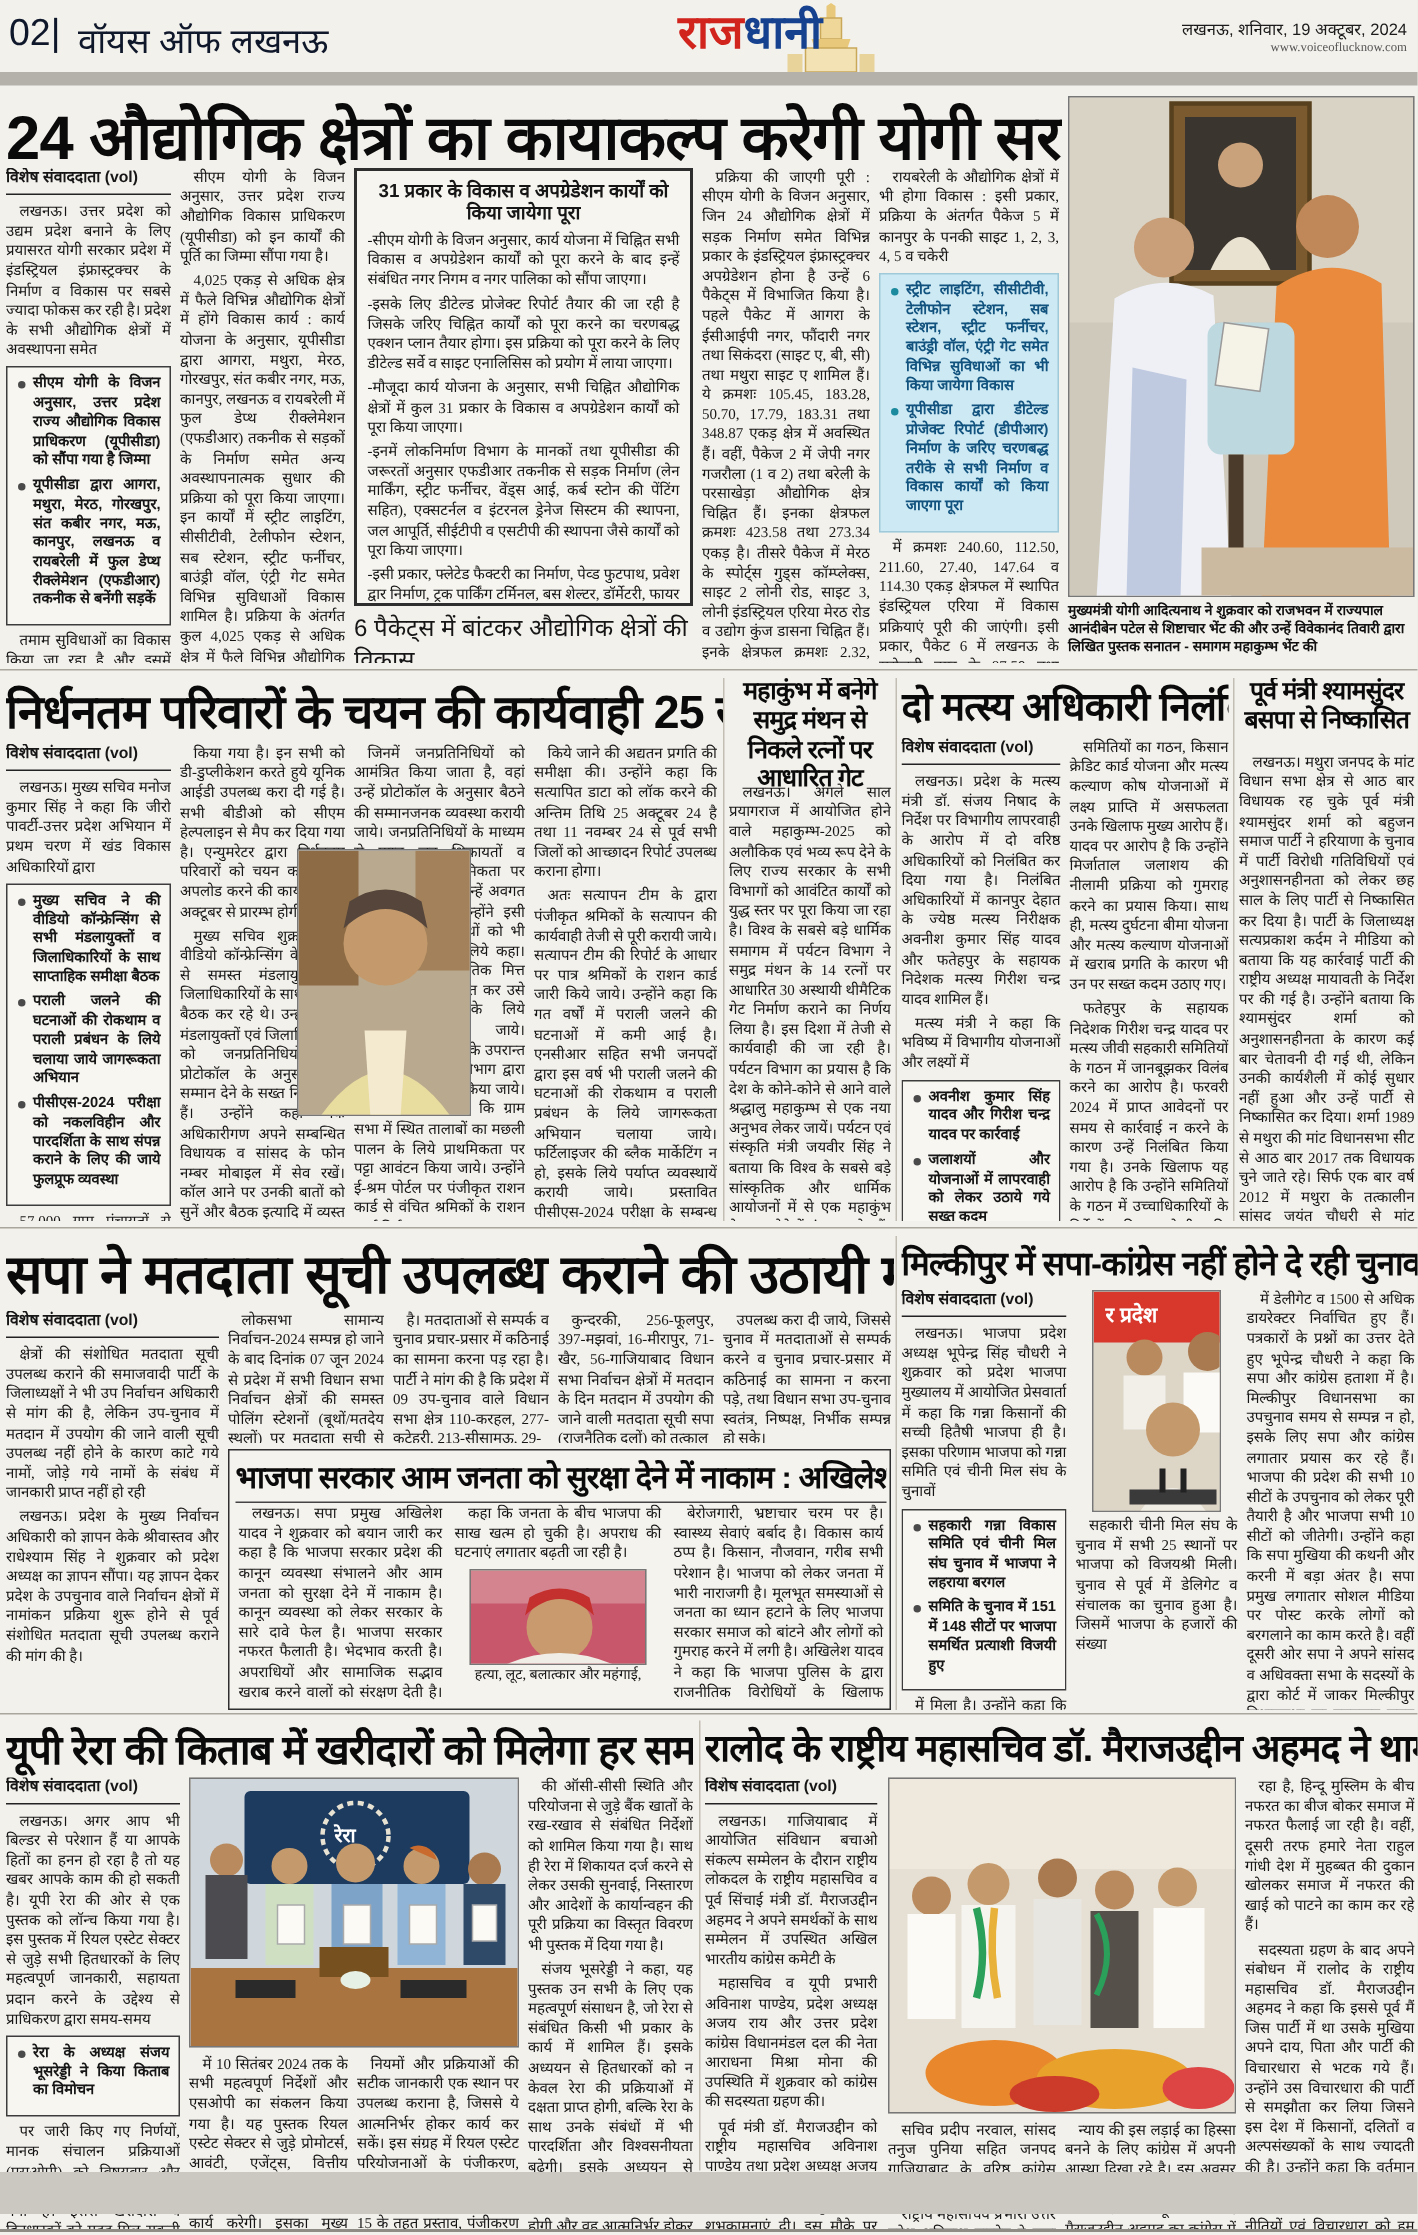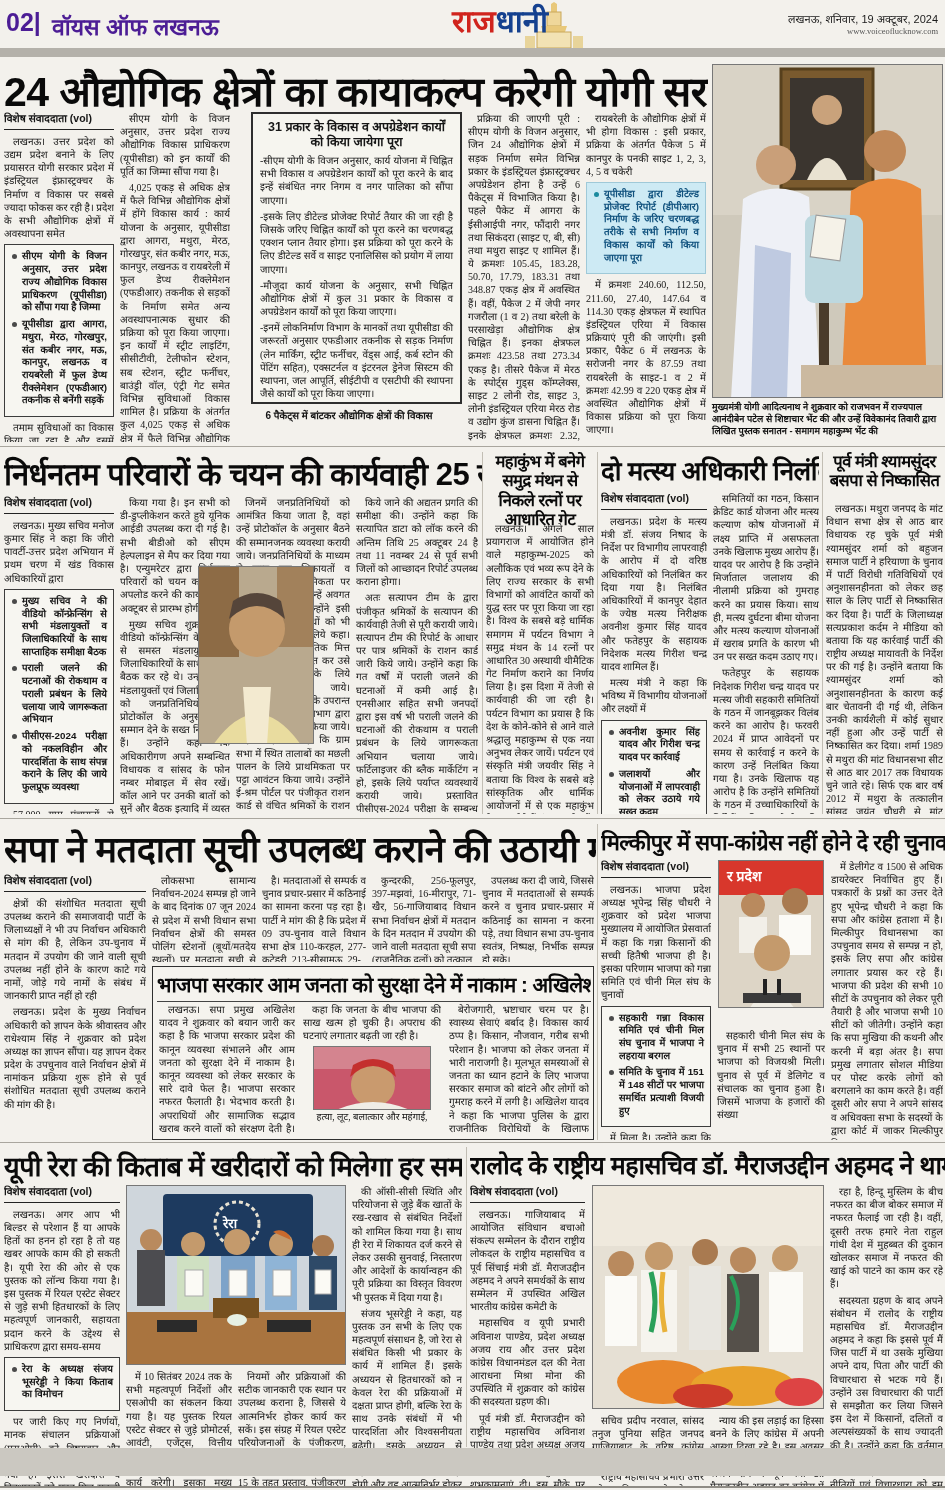--- a/index.html
+++ b/index.html
@@ -14,26 +14,26 @@
   .lead .para:first-child{text-indent:9px}
   .byline{font-family:"Liberation Sans",sans-serif;font-weight:bold;font-size:10.5px;border-bottom:1.2px solid #222;padding-bottom:3px;margin-bottom:5px;text-indent:0}
   .bbox{border:1.6px solid #3c3c3c;padding:5px 6px;margin:4px 0;font-family:"Liberation Sans",sans-serif;font-weight:bold;font-size:9.8px;line-height:1.3;background:#f7f6f1}
   .bullet{position:relative;padding-left:11px;margin-bottom:4px;text-indent:0}
   .bullet::before{content:"";position:absolute;left:1px;top:4px;width:5px;height:5px;border-radius:50%;background:#4a4a4a}
   .cyanbox{background:#cdeaf4;border:1px solid #9fc9d8;padding:5px 6px;margin:4px 0;font-family:"Liberation Sans",sans-serif;font-weight:bold;color:#11527e;font-size:9.8px;line-height:1.3}
   .cyanbox .bullet::before{background:#1b8a9e}
   .story31{border:2px solid #2e2e2e;padding:6px 7px;background:#f6f5ef}
   .story31 .t{font-family:"Liberation Sans",sans-serif;font-weight:bold;font-size:12.5px;text-align:center;line-height:1.2;margin-bottom:4px}
   .story31 .para{text-indent:0;font-size:10px}
-  .pkgline{font-family:"Liberation Sans",sans-serif;font-weight:bold;font-size:10px;text-align:center;margin-top:5px}
+  .pkgline{font-family:"Liberation Sans",sans-serif;font-weight:normal;font-size:16px;text-align:left;margin-top:5px}
   .photo{position:absolute;border:1px solid #777;overflow:hidden;background:#d8d4ca}
   .caption{position:absolute;font-family:"Liberation Sans",sans-serif;font-size:9.3px;font-weight:bold;line-height:1.28;color:#111;text-align:left}
   .rule{position:absolute;background:#a9a69e}
   .vrule{position:absolute;background:#c2beb4;width:1px}
-  .masthead-name{font-family:"Liberation Sans",sans-serif;font-weight:bold;color:#4c1d95}
+  .masthead-name{font-family:"Liberation Sans",sans-serif;font-weight:normal;color:#0f172a}
   .logo-red{color:#d0241d}
   .logo-blue{color:#15418f}
   .subbox{position:absolute;border:1.6px solid #2f2f2f;background:#f5f3ee}
   .photooverlay{position:absolute;font-family:"Liberation Sans",sans-serif;font-weight:bold;color:#fff}
 </style>
 </head>
 <body>
 
 <div class="page">
 
@@ -92,21 +92,21 @@
       </div>
     <div>
         <p class="para">तमाम सुविधाओं का विकास किया जा रहा है और इसमें निवेश समेत विभिन्न परियोजनाओं को धरातल पर उतारने के क्रम में तेजी लाई जा रही है। इसी क्रम में, 24 औद्योगिक क्षेत्रों के व्यापक कायाकल्प की प्रक्रिया को पूरा करने पर योगी सरकार फोकस कर रही है।</p>
       </div>
   </div>
   <div class="col" style="left:120px;top:112px;width:110px;height:330px;">
       <p class="para">सीएम योगी के विजन अनुसार, उत्तर प्रदेश राज्य औद्योगिक विकास प्राधिकरण (यूपीसीडा) को इन कार्यों की पूर्ति का जिम्मा सौंपा गया है।</p>
       <p class="para">4,025 एकड़ से अधिक क्षेत्र में फैले विभिन्न औद्योगिक क्षेत्रों में होंगे विकास कार्य : कार्य योजना के अनुसार, यूपीसीडा द्वारा आगरा, मथुरा, मेरठ, गोरखपुर, संत कबीर नगर, मऊ, कानपुर, लखनऊ व रायबरेली में फुल डेप्थ रीक्लेमेशन (एफडीआर) तकनीक से सड़कों के निर्माण समेत अन्य अवस्थापनात्मक सुधार की प्रक्रिया को पूरा किया जाएगा। इन कार्यों में स्ट्रीट लाइटिंग, सीसीटीवी, टेलीफोन स्टेशन, सब स्टेशन, स्ट्रीट फर्नीचर, बाउंड्री वॉल, एंट्री गेट समेत विभिन्न सुविधाओं विकास शामिल है। प्रक्रिया के अंतर्गत कुल 4,025 एकड़ से अधिक क्षेत्र में फैले विभिन्न औद्योगिक क्षेत्रों में विकास कार्यों को पूरा किया जाएगा। इन सभी कार्यों को पूरा करने के लिए यूपीसीडा द्वारा डीटेल्ड प्रोजेक्ट रिपोर्ट (डीपीआर) के निर्माण की प्रक्रिया शुरू कर दी गई है जिसके जरिए चरणबद्ध तरीके से सभी प्रस्तावित निर्माण व विकास कार्यों को पूरा किया जाएगा।</p>
     </div>
   <div class="col" style="left:236px;top:112px;width:226px;height:330px;">
-    <div class="story31" style="height:292px;overflow:hidden;margin-left:15px;">
+    <div class="story31" style="height:292px;overflow:hidden;">
       <div class="t">31 प्रकार के विकास व अपग्रेडेशन कार्यों को किया जायेगा पूरा</div>
       <div>
           <p class="para">-सीएम योगी के विजन अनुसार, कार्य योजना में चिह्नित सभी विकास व अपग्रेडेशन कार्यों को पूरा करने के बाद इन्हें संबंधित नगर निगम व नगर पालिका को सौंपा जाएगा।</p>
           <p class="para">-इसके लिए डीटेल्ड प्रोजेक्ट रिपोर्ट तैयार की जा रही है जिसके जरिए चिह्नित कार्यों को पूरा करने का चरणबद्ध एक्शन प्लान तैयार होगा। इस प्रक्रिया को पूरा करने के लिए डीटेल्ड सर्वे व साइट एनालिसिस को प्रयोग में लाया जाएगा।</p>
           <p class="para">-मौजूदा कार्य योजना के अनुसार, सभी चिह्नित औद्योगिक क्षेत्रों में कुल 31 प्रकार के विकास व अपग्रेडेशन कार्यों को पूरा किया जाएगा।</p>
           <p class="para">-इनमें लोकनिर्माण विभाग के मानकों तथा यूपीसीडा की जरूरतों अनुसार एफडीआर तकनीक से सड़क निर्माण (लेन मार्किंग, स्ट्रीट फर्नीचर, वेंड्स आई, कर्ब स्टोन की पेंटिंग सहित), एक्सटर्नल व इंटरनल ड्रेनेज सिस्टम की स्थापना, जल आपूर्ति, सीईटीपी व एसटीपी की स्थापना जैसे कार्यों को पूरा किया जाएगा।</p>
           <p class="para">-इसी प्रकार, फ्लेटेड फैक्टरी का निर्माण, पेव्ड फुटपाथ, प्रवेश द्वार निर्माण, ट्रक पार्किंग टर्मिनल, बस शेल्टर, डॉर्मेटरी, फायर स्टेशन का निर्माण व अपग्रेडेशन, पुलिस आउटपोस्ट अपग्रेडेशन, सीएफसी बिल्डिंग का विकास, यूरिनल्स, ईवी चार्जिंग व स्मार्ट व्हीकल पार्किंग, इंटीग्रेटेड कमांड व कंट्रोल सेंटर की स्थापना की जाएगी।</p>
         </div>
     </div>
     <div class="pkgline">6 पैकेट्स में बांटकर औद्योगिक क्षेत्रों की विकास</div>
@@ -115,20 +115,21 @@
     <div>
         <p class="para">प्रक्रिया की जाएगी पूरी : सीएम योगी के विजन अनुसार, जिन 24 औद्योगिक क्षेत्रों में सड़क निर्माण समेत विभिन्न प्रकार के इंडस्ट्रियल इंफ्रास्ट्रक्चर अपग्रेडेशन होना है उन्हें 6 पैकेट्स में विभाजित किया है। पहले पैकेट में आगरा के ईसीआईपी नगर, फौंदारी नगर तथा सिकंदरा (साइट ए, बी, सी) तथा मथुरा साइट ए शामिल हैं। ये क्रमशः 105.45, 183.28, 50.70, 17.79, 183.31 तथा 348.87 एकड़ क्षेत्र में अवस्थित हैं। वहीं, पैकेज 2 में जेपी नगर गजरौला (1 व 2) तथा बरेली के परसाखेड़ा औद्योगिक क्षेत्र चिह्नित हैं। इनका क्षेत्रफल क्रमशः 423.58 तथा 273.34 एकड़ है। तीसरे पैकेज में मेरठ के स्पोर्ट्स गुड्स कॉम्प्लेक्स, साइट 2 लोनी रोड, साइट 3, लोनी इंडस्ट्रियल एरिया मेरठ रोड व उद्योग कुंज डासना चिह्नित हैं। इनके क्षेत्रफल क्रमशः 2.32, 307, 350.95, 12.50, 115.20 व 58.06 एकड़ हैं। चौथे पैकेज में गोरखपुर, संत कबीर नगर व मऊ में क्रमशः 50.20, 234.58 व 103.61 एकड़ में स्थापित औद्योगिक क्षेत्रों में विकास प्रक्रिया पूरी की जाएगी।</p>
       </div>
 
   </div>
   <div class="col" style="left:586px;top:112px;width:120px;height:330px;">
     <div>
         <p class="para">रायबरेली के औद्योगिक क्षेत्रों में भी होगा विकास : इसी प्रकार, प्रक्रिया के अंतर्गत पैकेज 5 में कानपुर के पनकी साइट 1, 2, 3, 4, 5 व चकेरी</p>
       </div>
     <div class="cyanbox">
+        <p class="bullet">स्ट्रीट लाइटिंग, सीसीटीवी, टेलीफोन स्टेशन, सब स्टेशन, स्ट्रीट फर्नीचर, बाउंड्री वॉल, एंट्री गेट समेत विभिन्न सुविधाओं का भी किया जायेगा विकास</p>
         <p class="bullet">यूपीसीडा द्वारा डीटेल्ड प्रोजेक्ट रिपोर्ट (डीपीआर) निर्माण के जरिए चरणबद्ध तरीके से सभी निर्माण व विकास कार्यों को किया जाएगा पूरा</p>
       </div>
     <div>
         <p class="para">में क्रमशः 240.60, 112.50, 211.60, 27.40, 147.64 व 114.30 एकड़ क्षेत्रफल में स्थापित इंडस्ट्रियल एरिया में विकास प्रक्रियाएं पूरी की जाएंगी। इसी प्रकार, पैकेट 6 में लखनऊ के सरोजनी नगर के 87.59 तथा रायबरेली के साइट-1 व 2 में क्रमशः 42.99 व 220 एकड़ क्षेत्र में अवस्थित औद्योगिक क्षेत्रों में विकास प्रक्रिया को पूरा किया जाएगा।</p>
       </div>
   </div>
 
   <div class="rule" style="left:0;top:446px;width:945px;height:1px;"></div>
 
   <div class="hl" style="left:4px;top:452px;width:478px;font-size:31px;position:absolute;">निर्धनतम परिवारों के चयन की कार्यवाही 25 से होगी शुरू</div>
@@ -258,21 +259,21 @@
     <div class="bbox">
         <p class="bullet">सहकारी गन्ना विकास समिति एवं चीनी मिल संघ चुनाव में भाजपा ने लहराया बरगल</p>
         <p class="bullet">समिति के चुनाव में 151 में 148 सीटों पर भाजपा समर्थित प्रत्याशी विजयी हुए</p>
       </div>
     <div>
         <p class="para">में मिला है। उन्होंने कहा कि प्रदेश में 9 वर्ष बाद हुए चुनाव हुए है। जिसमें पहली बार बड़ी संख्या में भाजपा के उम्मीदवार जीत कर आये हैं। प्रदेशभर में सहकारी गन्ना विकास समिति एवं चीनी मिल संघ चुनाव में</p>
       </div>
   </div>
   <div class="col" style="left:717px;top:860px;width:108px;height:280px;">
 
-    <div class="photo" style="position:relative;display:block;width:106px;height:148px;margin:0 auto 21px;">
+    <div class="photo" style="position:relative;display:block;width:86px;height:148px;margin:0 auto 3px;">
       <svg width="106" height="148" viewBox="0 0 106 148">
         <rect width="106" height="148" fill="#ddd5c6"></rect>
         <rect width="106" height="34" fill="#d8372c"></rect>
         <circle cx="34" cy="44" r="12" fill="#b98a5e"></circle>
         <rect x="20" y="56" width="28" height="36" fill="#f2efe8"></rect>
         <circle cx="76" cy="40" r="13" fill="#a97a50"></circle>
         <rect x="60" y="54" width="32" height="40" fill="#fbfaf6"></rect>
         <circle cx="53" cy="92" r="18" fill="#c49a6c"></circle>
         <path d="M30 148 q23 -34 46 0 Z" fill="#f0ede4"></path>
         <rect x="24" y="132" width="58" height="10" fill="#3a3a3a"></rect>

